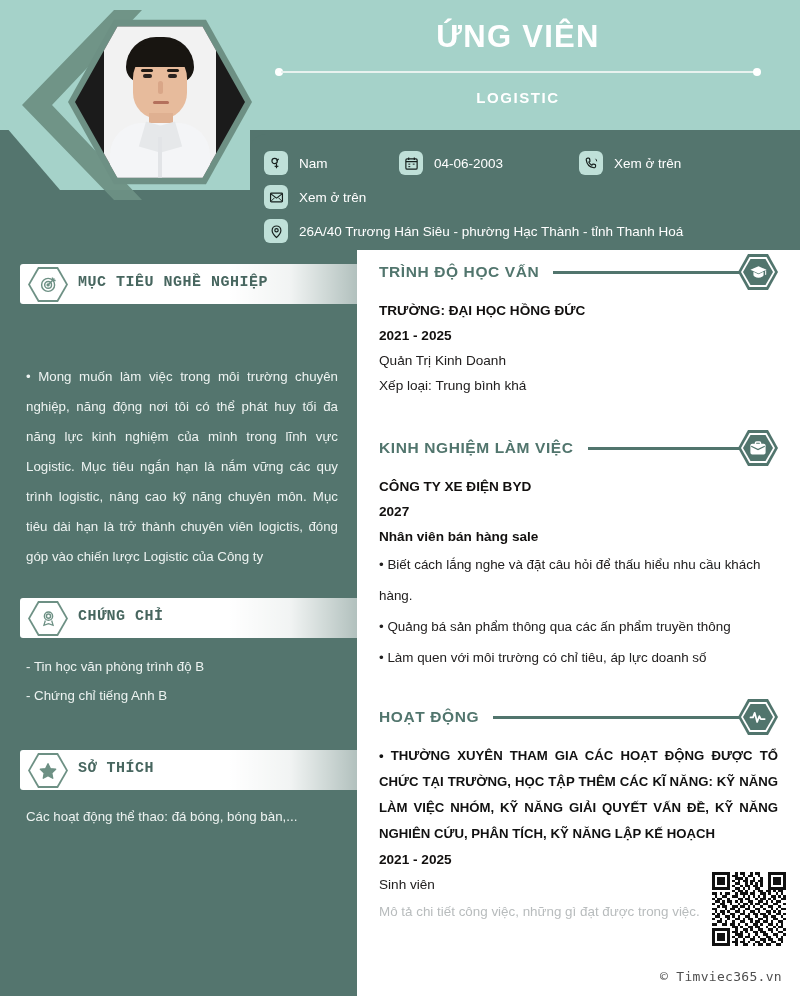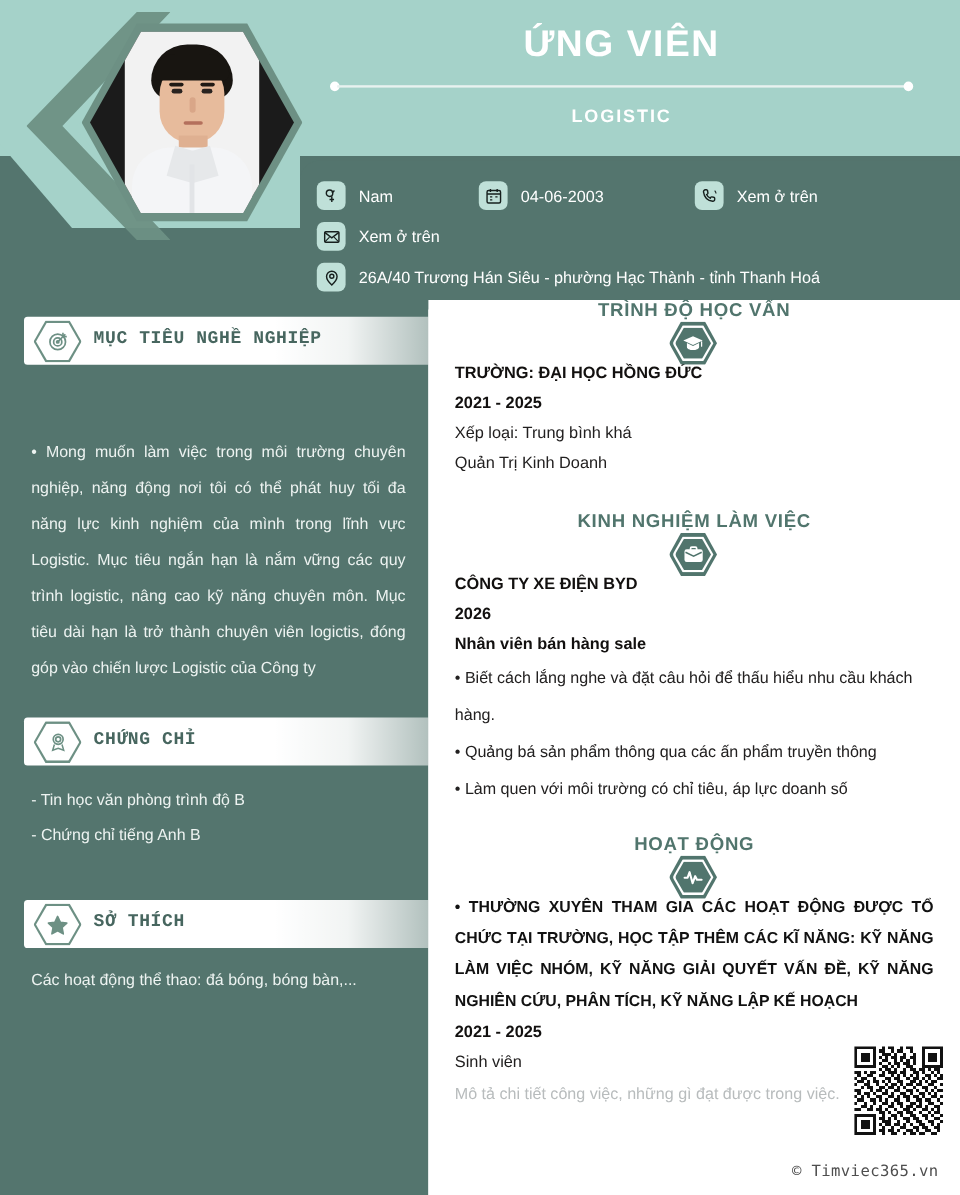--- a/index.html
+++ b/index.html
@@ -107,21 +107,21 @@
     position: absolute; left: 78px; top: 10px; font-size: 15px; font-weight: bold;
     color: #47665f; letter-spacing: .5px; font-family: Liberation Mono, monospace;
   }
   .left-body { padding: 14px 19px 0 26px; color: #edf3f1; font-size: 13.3px; line-height: 30px; }
   .left-body.just { text-align: justify; margin-top: 44px; }
   .left-line { color: #edf3f1; font-size: 13.3px; line-height: 29px; }
 
   
   .right-col { position: absolute; left: 357px; top: 250px; width: 443px; height: 746px; background: #ffffff; }
   .r-sec { position: relative; padding: 0 22px 0 22px; }
-  .r-head { position: relative; height: 44px; display: flex; align-items: center; flex-direction: column; }
+  .r-head { position: relative; height: 44px; display: flex; align-items: center; }
   .r-title { font-size: 15.5px; font-weight: bold; color: #51756d; letter-spacing: .6px; white-space: nowrap; }
   .r-line { flex: 1; height: 3px; background: #51756d; margin: 0 0 0 14px; }
   .r-hex {
     position: relative; width: 40px; height: 36px; margin-left: -2px; flex: none;
     display: flex; align-items: center; justify-content: center;
   }
   .r-hex .hx {
     position: absolute; inset: 0; background: #51756d;
     clip-path: polygon(25% 0, 75% 0, 100% 50%, 75% 100%, 25% 100%, 0 50%);
   }
@@ -310,43 +310,43 @@
           <svg width="19" height="19" viewBox="0 0 24 24" fill="#ffffff">
             <path d="M12 4 1.8 8.6 12 13.2 22.2 8.6z"></path>
             <path d="M5.6 11.2v4.1c0 1.9 2.9 3.3 6.4 3.3s6.4-1.4 6.4-3.3v-4.1L12 14.3z"></path>
             <rect x="20.4" y="9.2" width="1.3" height="6" rx=".6"></rect>
           </svg>
         </span>
       </div>
       <div class="r-body">
         <div class="r-strong">TRƯỜNG: ĐẠI HỌC HỒNG ĐỨC</div>
         <div class="r-strong">2021 - 2025</div>
+        <div class="r-norm">Quản Trị Kinh Doanh</div>
         <div class="r-norm">Xếp loại: Trung bình khá</div>
-        <div class="r-norm">Quản Trị Kinh Doanh</div>
       </div>
     </div>
 
     <div class="r-sec" style="margin-top:28px">
       <div class="r-head">
         <span class="r-title">KINH NGHIỆM LÀM VIỆC</span>
         <span class="r-line"></span>
         <span class="r-hex">
           <span class="hx"></span>
             <span class="hx-in"></span>
             <span class="hx-c"></span>
           <svg width="18" height="18" viewBox="0 0 24 24" fill="none" stroke="#ffffff" stroke-width="1.9">
             <rect x="2.8" y="7.2" width="18.4" height="12.4" rx="1.6" fill="#ffffff"></rect>
             <path d="M8.6 7.2V5.4c0-.8.6-1.4 1.4-1.4h4c.8 0 1.4.6 1.4 1.4v1.8" stroke="#ffffff"></path>
             <path d="M3 9.6 12 14l9-4.4" stroke="#51756d" stroke-width="1.6"></path>
           </svg>
         </span>
       </div>
       <div class="r-body">
         <div class="r-strong">CÔNG TY XE ĐIỆN BYD</div>
-        <div class="r-strong">2026</div>
+        <div class="r-strong">2027</div>
         <div class="r-strong">Nhân viên bán hàng sale</div>
         <div class="r-bullet">• Biết cách lắng nghe và đặt câu hỏi để thấu hiểu nhu cầu khách hàng.</div>
         <div class="r-bullet">• Quảng bá sản phẩm thông qua các ấn phẩm truyền thông</div>
         <div class="r-bullet">• Làm quen với môi trường có chỉ tiêu, áp lực doanh số</div>
       </div>
     </div>
 
     <div class="r-sec" style="margin-top:22px">
       <div class="r-head">
         <span class="r-title">HOẠT ĐỘNG</span>

